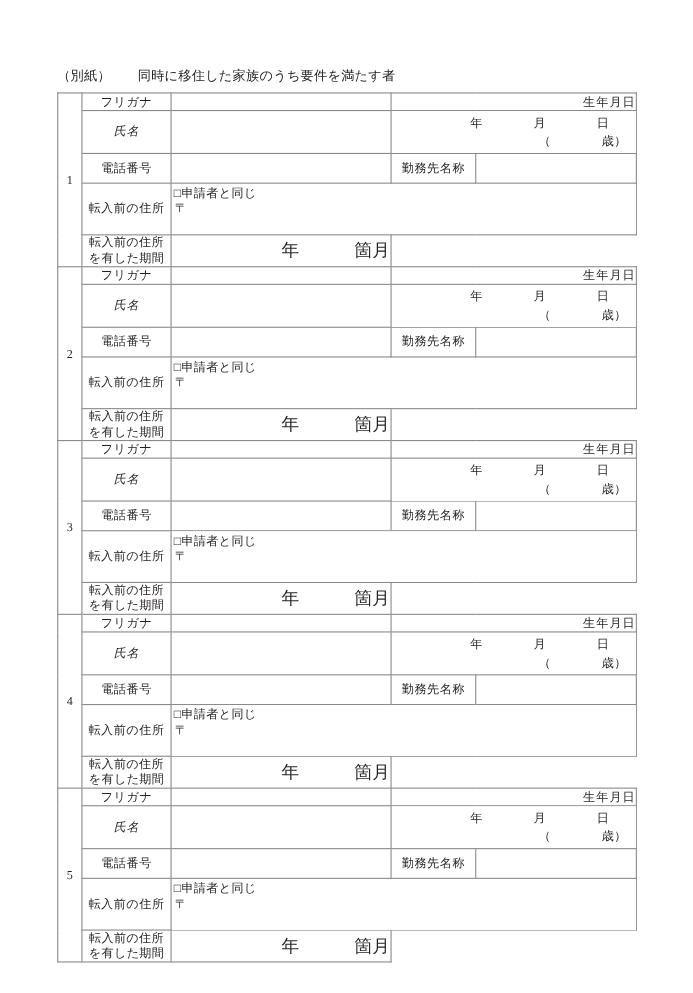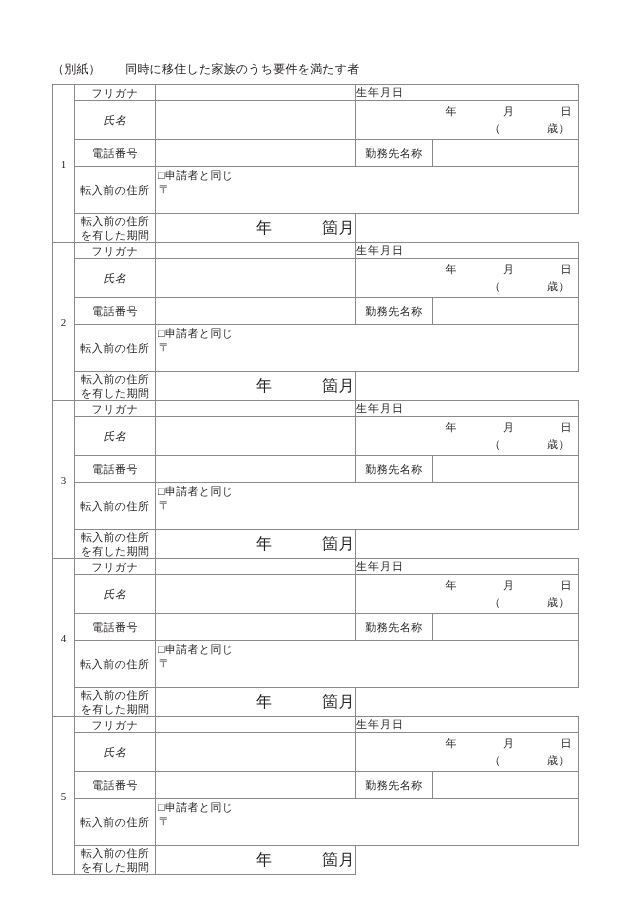--- a/index.html
+++ b/index.html
@@ -73,21 +73,21 @@
     background: #d5d5d5;
     text-align: center;
     font-size: 11px;
     line-height: 14px;
     letter-spacing: 0.3px;
     white-space: nowrap;
     padding: 2px 0;
   }
   .hdr-center {
     background: #d5d5d5;
-    text-align: left;
+    text-align: right;
     font-size: 11px;
     letter-spacing: 1px;
   }
   .blank { background: #ffffff; }
 
   
   .furigana-input {
     border-bottom: 1px dotted #bbbbbb;
   }
   .furigana-label {
@@ -97,21 +97,21 @@
     border-top: 0;
   }
 
   .dob-cell {
     position: relative;
     height: 38px;
     font-size: 11px;
   }
   .dob-line1 {
     position: absolute;
-    left: 0; right: 6px;
+    left: 0; right: 24px;
     top: 3px;
     text-align: right;
     white-space: pre;
     letter-spacing: 0.5px;
     font-family: Liberation Mono, monospace;
   }
   .dob-line2 {
     position: absolute;
     left: 0; right: 8px;
     top: 20px;

